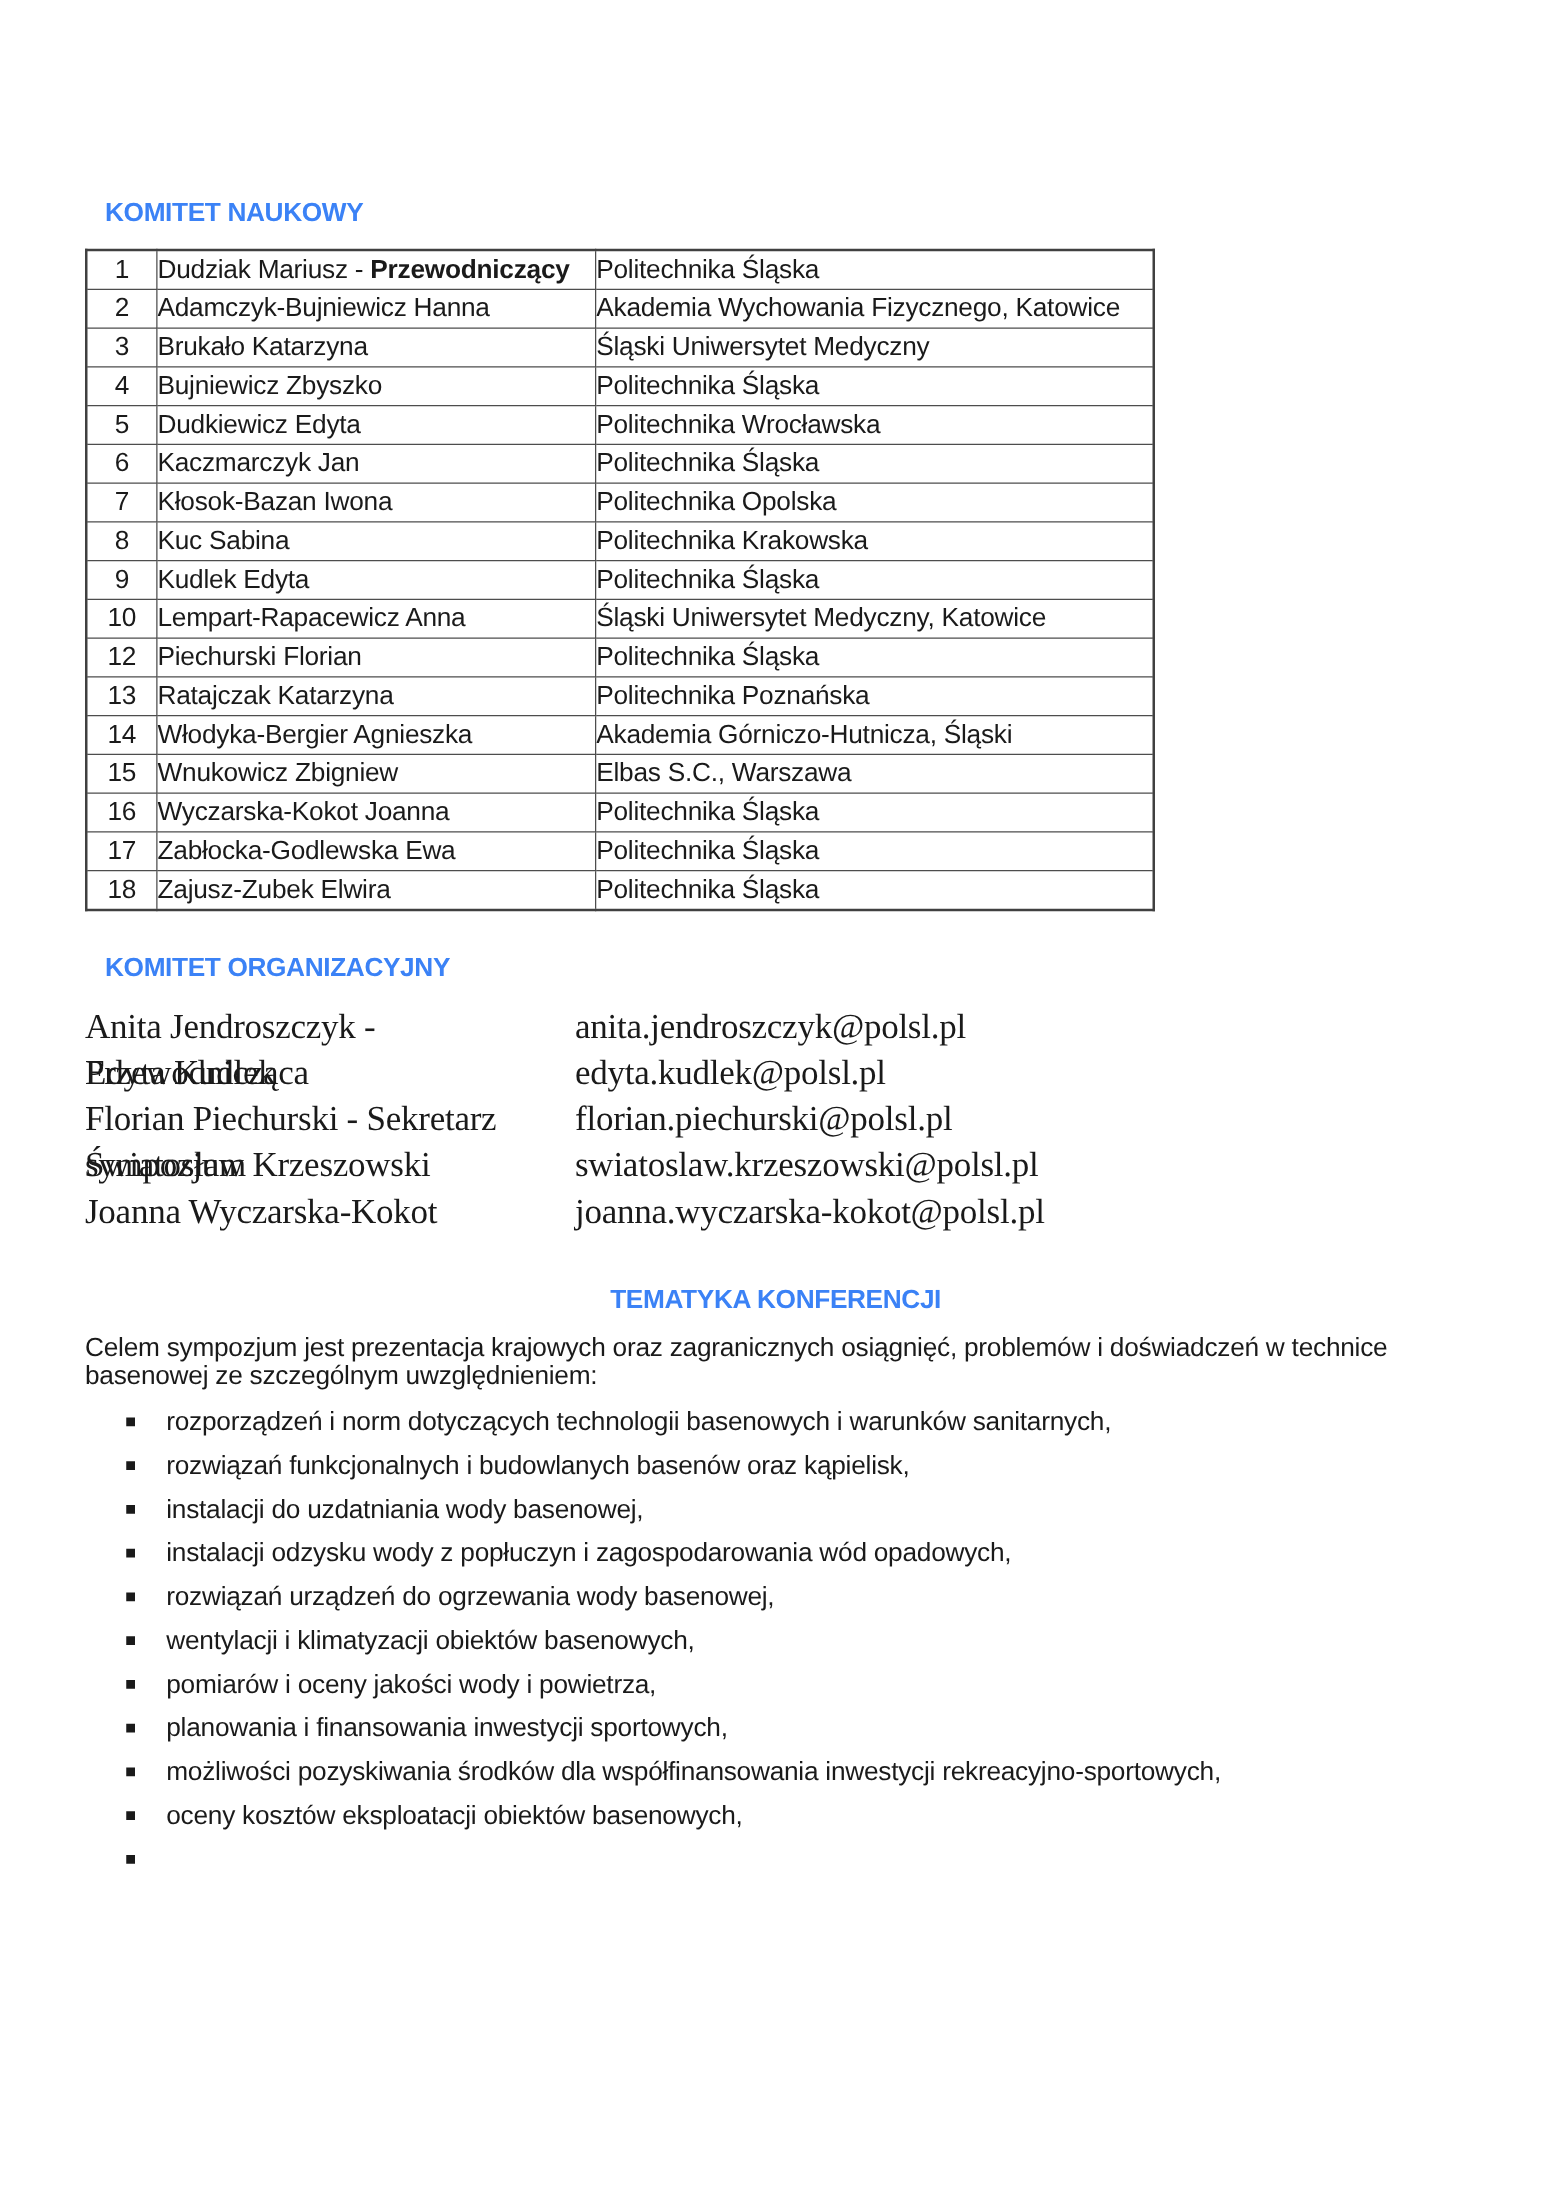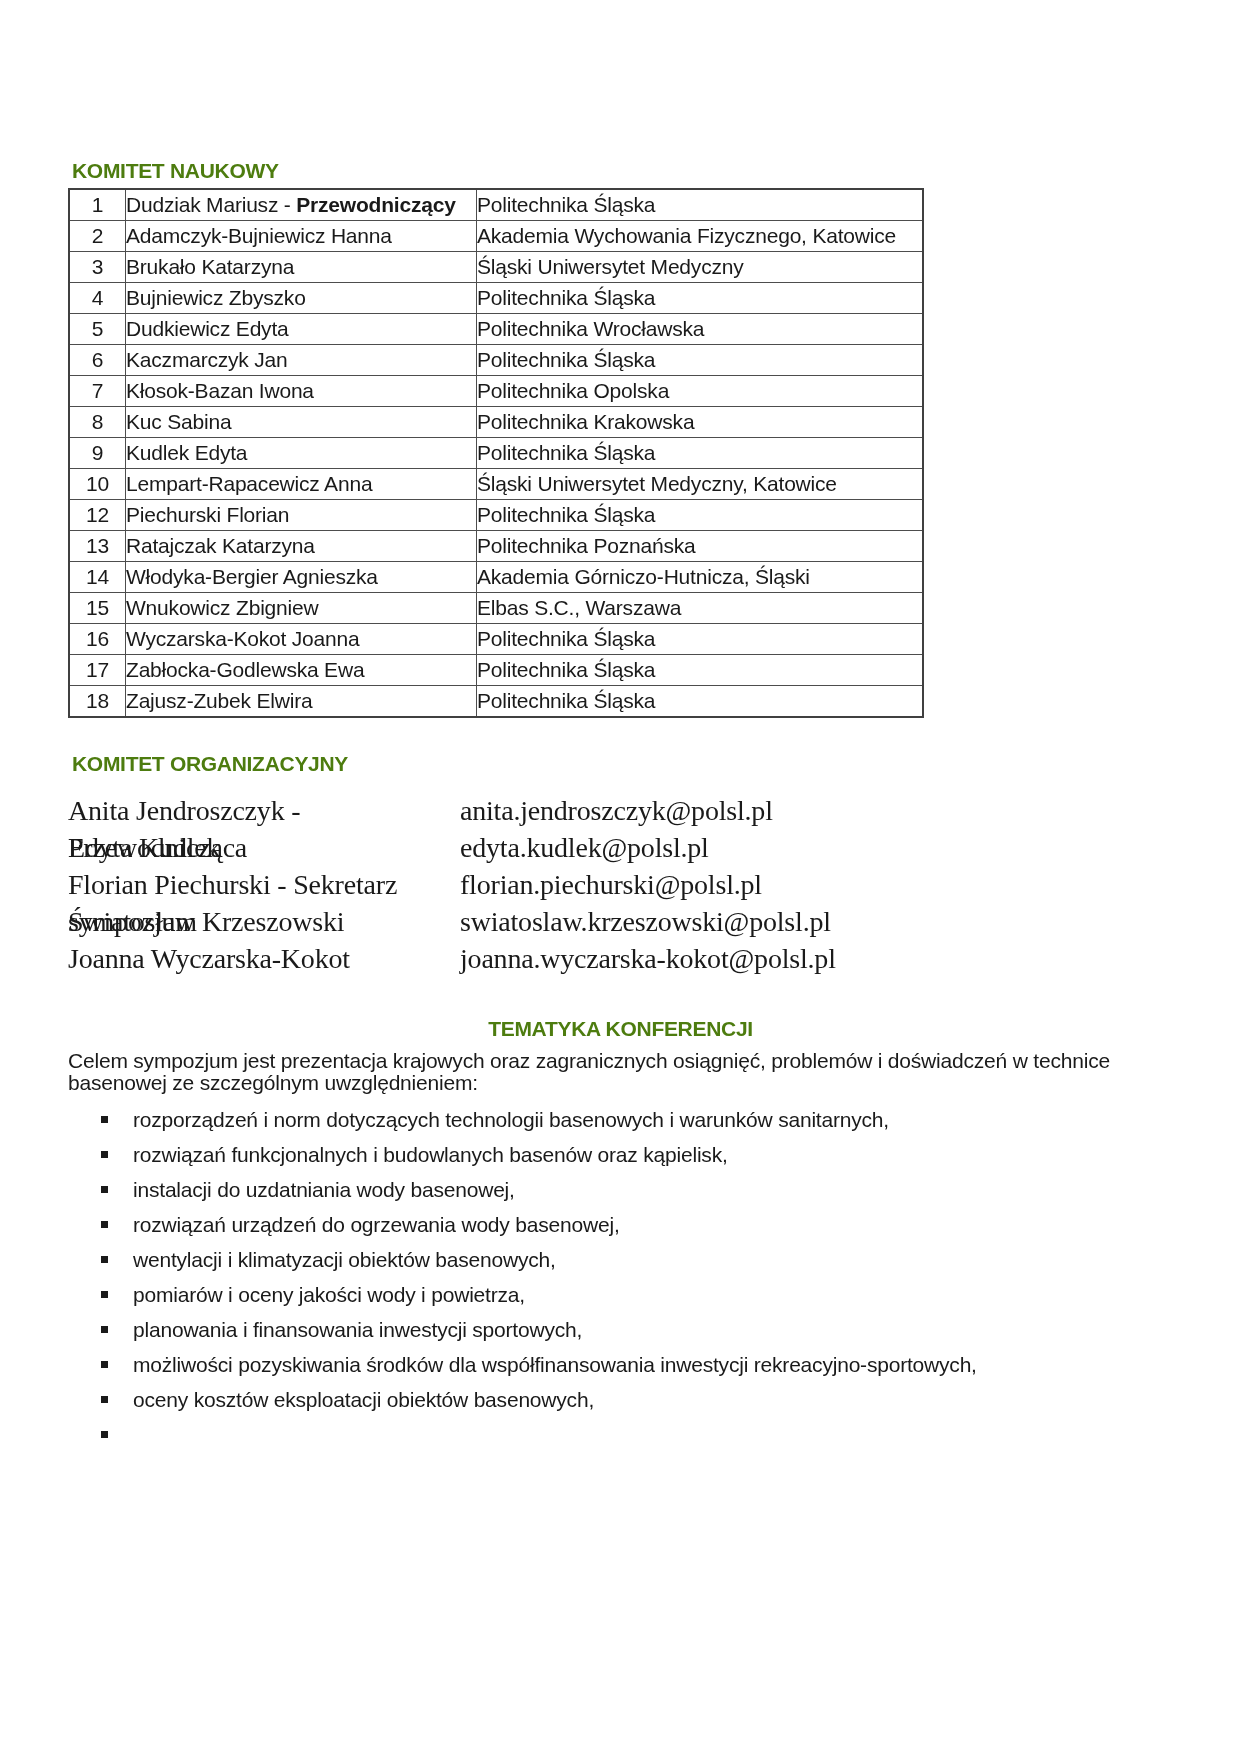--- a/index.html
+++ b/index.html
@@ -8,23 +8,23 @@
     width:1241px; height:1755px;
     background:#ffffff;
     font-family:"Liberation Sans", sans-serif;
     color:#1a1a1a;
     letter-spacing:-0.2px;
     overflow:hidden;
   }
   .content { position:absolute; left:68px; top:0; width:1105px; }
 
   .sec-heading {
-    margin:4px;
+    margin:16px;
     font-size:21px; font-weight:bold;
-    color:#4d7c0f;
+    color:#3b82f6;
     line-height:25px;
     letter-spacing:-0.3px;
   }
   #h-naukowy   { margin-top:158px; }
   #h-organiz   { margin-top:33px;  }
   #h-tematyka  { margin-top:39px;text-align:center;  }
 
   
   table.committee {
     margin-top:5px;
@@ -238,20 +238,21 @@
           <span>rozwiązań funkcjonalnych i budowlanych basenów oraz kąpielisk,</span>
         </li>
 
         <li>
           <span class="bullet-sq"></span>
           <span>instalacji do uzdatniania wody basenowej,</span>
         </li>
 
         <li>
           <span class="bullet-sq"></span>
+          <span>instalacji odzysku wody z popłuczyn i zagospodarowania wód opadowych,</span>
         </li>
 
         <li>
           <span class="bullet-sq"></span>
           <span>rozwiązań urządzeń do ogrzewania wody basenowej,</span>
         </li>
 
         <li>
           <span class="bullet-sq"></span>
           <span>wentylacji i klimatyzacji obiektów basenowych,</span>

